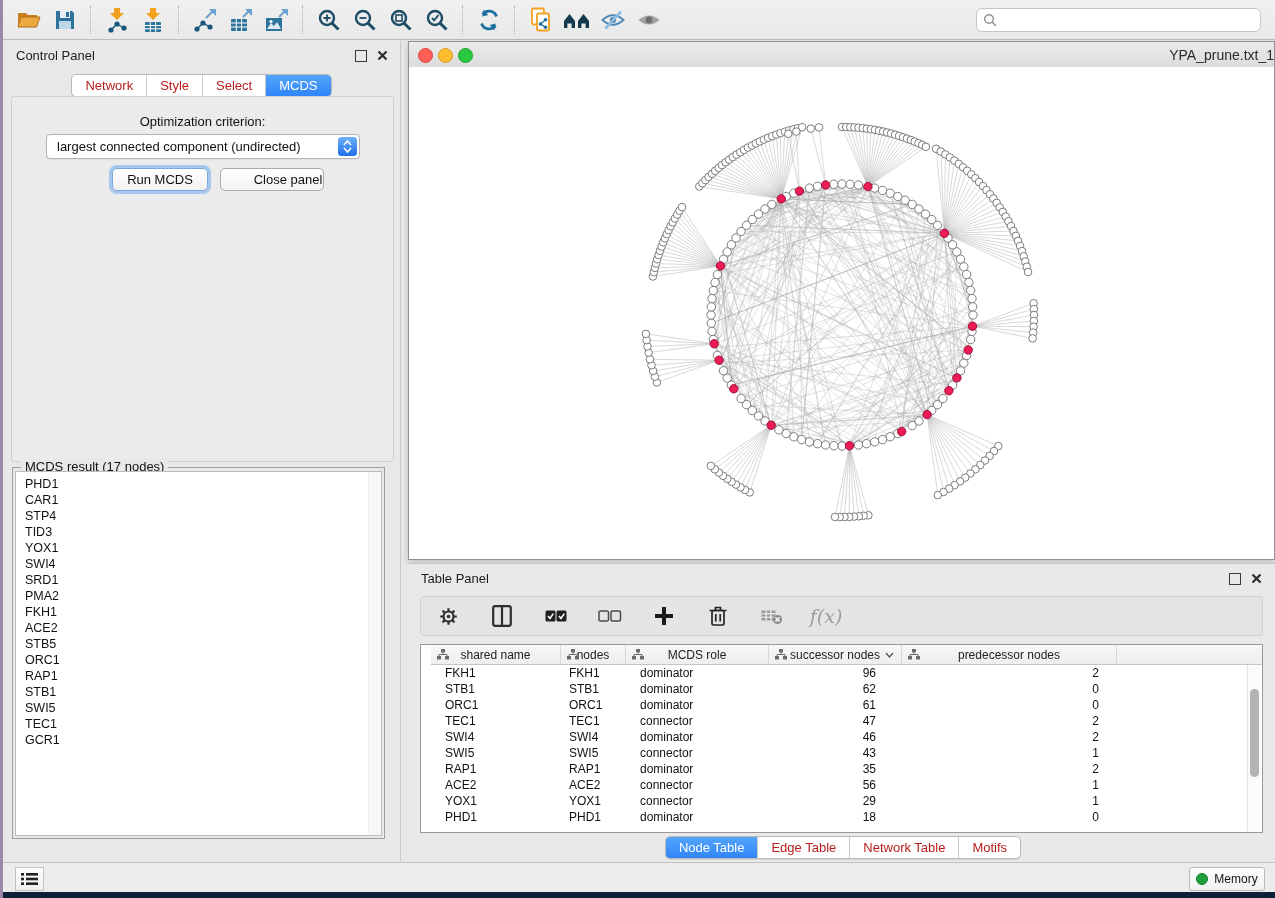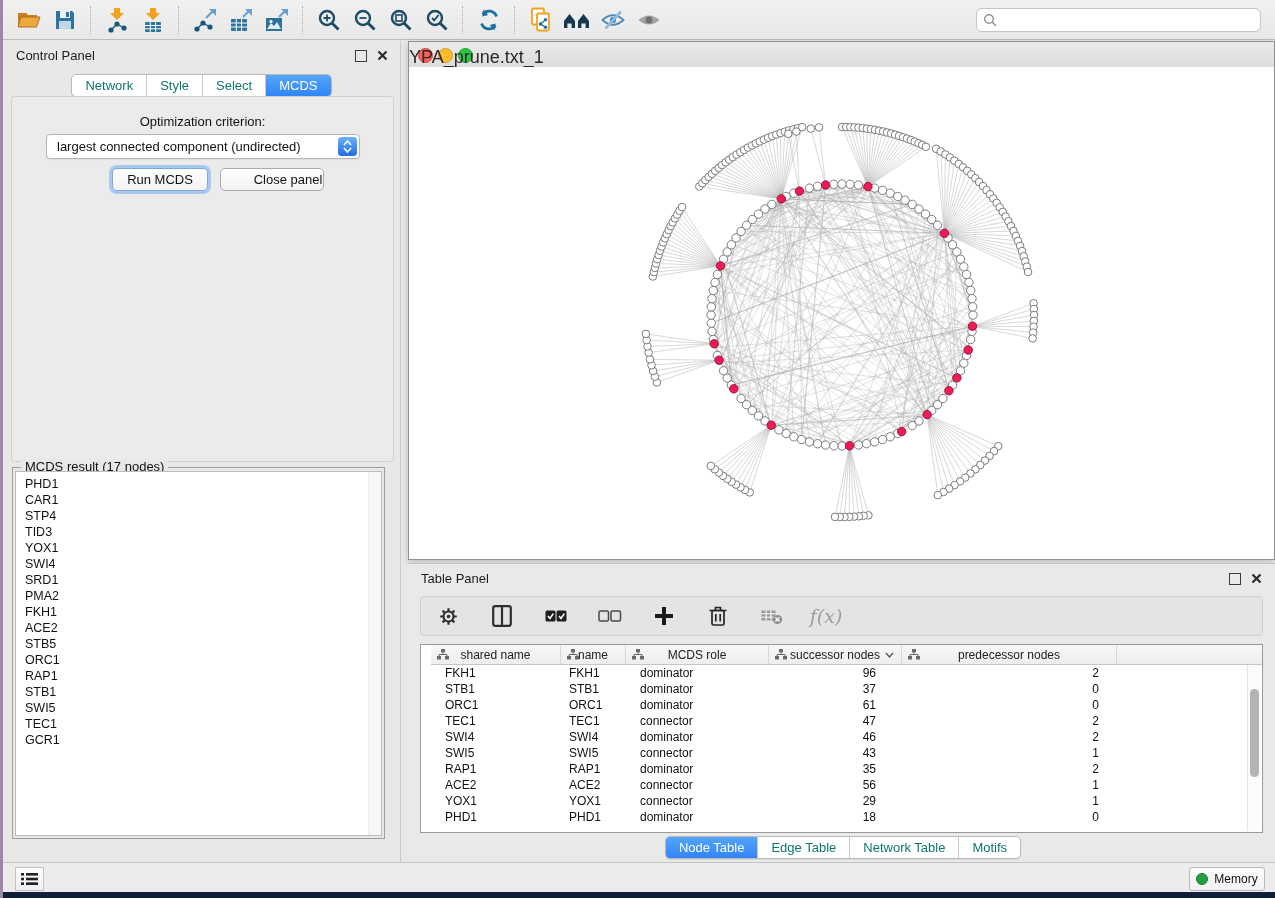--- a/index.html
+++ b/index.html
@@ -25,21 +25,21 @@
   
   .control-panel{position:absolute;left:0;top:41px;width:397px;height:821px;background:#e8e8e8;border-right:1px solid #c9c9c9;}
   .panel-titlebar{position:relative;height:28px;}
   .panel-title{position:absolute;left:13px;top:7px;font-size:13px;color:#1c1c1c;}
   .pt-float{position:absolute;top:9px;width:10px;height:10px;border:1.6px solid #3a3a3a;background:transparent;}
   .pt-close{position:absolute;top:9px;width:11px;height:11px;}
   .cp-float{right:33px;} .cp-close{right:12px;}
 
   .segbar{display:flex;border:1px solid #b9b9b9;border-radius:5px;overflow:hidden;background:#fff;height:21px;
     box-shadow:0 1px 1px rgba(0,0,0,.08);}
-  .seg{padding:0 13px;line-height:21px;font-size:13px;color:#0f766e;border-left:1px solid #c9c9c9;white-space:nowrap;}
+  .seg{padding:0 13px;line-height:21px;font-size:13px;color:#b91c1c;border-left:1px solid #c9c9c9;white-space:nowrap;}
   .seg:first-child{border-left:none;}
   .seg.active{background:linear-gradient(#55a5fc,#2f85f7);color:#fff;}
   .ctl-tabs-wrap{position:absolute;top:33px;left:0;width:100%;display:flex;justify-content:center;}
 
   .mcds-box{position:absolute;left:8px;top:55px;width:381px;height:364px;background:#ebebeb;
     border:1px solid #d0d0d0;border-radius:3px;}
   .opt-label{position:absolute;top:17px;width:100%;text-align:center;font-size:13px;color:#111;}
   .dropdown{position:absolute;left:34px;top:37px;width:312px;height:23px;background:#fff;border:1px solid #b5b5b5;
     border-radius:4px;display:flex;align-items:center;box-shadow:0 1px 1px rgba(0,0,0,.06);}
   .dropdown .dtext{flex:1;font-size:13px;color:#111;padding-left:10px;white-space:nowrap;overflow:hidden;}
@@ -59,21 +59,21 @@
   .mcds-items{padding-top:4px;}
 
   
   .net-window{position:absolute;left:405px;top:41px;width:867px;height:519px;border:1px solid #8f8f8f;
     box-sizing:border-box;background:#fff;box-shadow:0 2px 6px rgba(0,0,0,.18);}
   .net-titlebar{position:relative;height:25px;background:linear-gradient(#ebebeb,#dcdcdc);border-bottom:1px solid #b3b3b3;}
   .tl{position:absolute;top:6px;width:13px;height:13px;border-radius:50%;}
   .tl-red{left:9px;background:#ff5f57;border:.5px solid #e0443e;}
   .tl-yellow{left:29px;background:#febc2e;border:.5px solid #d89b20;}
   .tl-green{left:49px;background:#28c840;border:.5px solid #1da22f;}
-  .net-title{position:absolute;width:100%;top:5px;text-align:left;font-size:18px;color:#2a2a2a;}
+  .net-title{position:absolute;width:100%;top:5px;text-align:right;font-size:14px;color:#2a2a2a;}
   .net-canvas{position:absolute;left:0;top:25px;width:865px;height:492px;background:#fff;}
 
   
   .table-panel{position:absolute;left:405px;top:563px;width:870px;height:299px;background:#e9e9e9;border-top:1px solid #c4c4c4;box-sizing:border-box;}
   .tp-float{right:37px;} .tp-close{right:16px;}
   .tp-toolbar{position:absolute;left:12px;top:32px;width:843px;height:40px;background:#e4e4e4;
     border:1px solid #d0d0d0;border-radius:4px;display:flex;align-items:center;box-sizing:border-box;padding-left:12px;}
   .tpi{width:30px;height:30px;display:flex;align-items:center;justify-content:center;margin-right:24px;flex:0 0 auto;text-align:right;}
   .fx{font-family:"DejaVu Serif",serif;font-style:italic;font-size:19px;color:#9c9c9c;}
 
@@ -1147,21 +1147,21 @@
           </div>
           <div class="th" style="width: 65px;">
             <svg class="tic" width="12" height="11" viewBox="0 0 12 11">
               <g fill="#6b6b6b">
                 <rect x="4" y="0" width="4" height="3.5"></rect>
                 <rect x="0" y="7" width="4" height="3.5"></rect>
                 <rect x="8" y="7" width="4" height="3.5"></rect>
               </g>
               <path d="M6 3.5v2M2 7V5.5h8V7" stroke="#6b6b6b" fill="none"></path>
             </svg>
-            <span>name</span>
+            <span>nodes</span>
           </div>
           <div class="th" style="width: 143px;">
             <svg class="tic" width="12" height="11" viewBox="0 0 12 11">
               <g fill="#6b6b6b">
                 <rect x="4" y="0" width="4" height="3.5"></rect>
                 <rect x="0" y="7" width="4" height="3.5"></rect>
                 <rect x="8" y="7" width="4" height="3.5"></rect>
               </g>
               <path d="M6 3.5v2M2 7V5.5h8V7" stroke="#6b6b6b" fill="none"></path>
             </svg>
@@ -1199,21 +1199,21 @@
             <div class="td c0">FKH1</div>
             <div class="td c1">FKH1</div>
             <div class="td c2">dominator</div>
             <div class="td c3">96</div>
             <div class="td c4">2</div>
           </div>
           <div class="tr">
             <div class="td c0">STB1</div>
             <div class="td c1">STB1</div>
             <div class="td c2">dominator</div>
-            <div class="td c3">37</div>
+            <div class="td c3">62</div>
             <div class="td c4">0</div>
           </div>
           <div class="tr">
             <div class="td c0">ORC1</div>
             <div class="td c1">ORC1</div>
             <div class="td c2">dominator</div>
             <div class="td c3">61</div>
             <div class="td c4">0</div>
           </div>
           <div class="tr">

